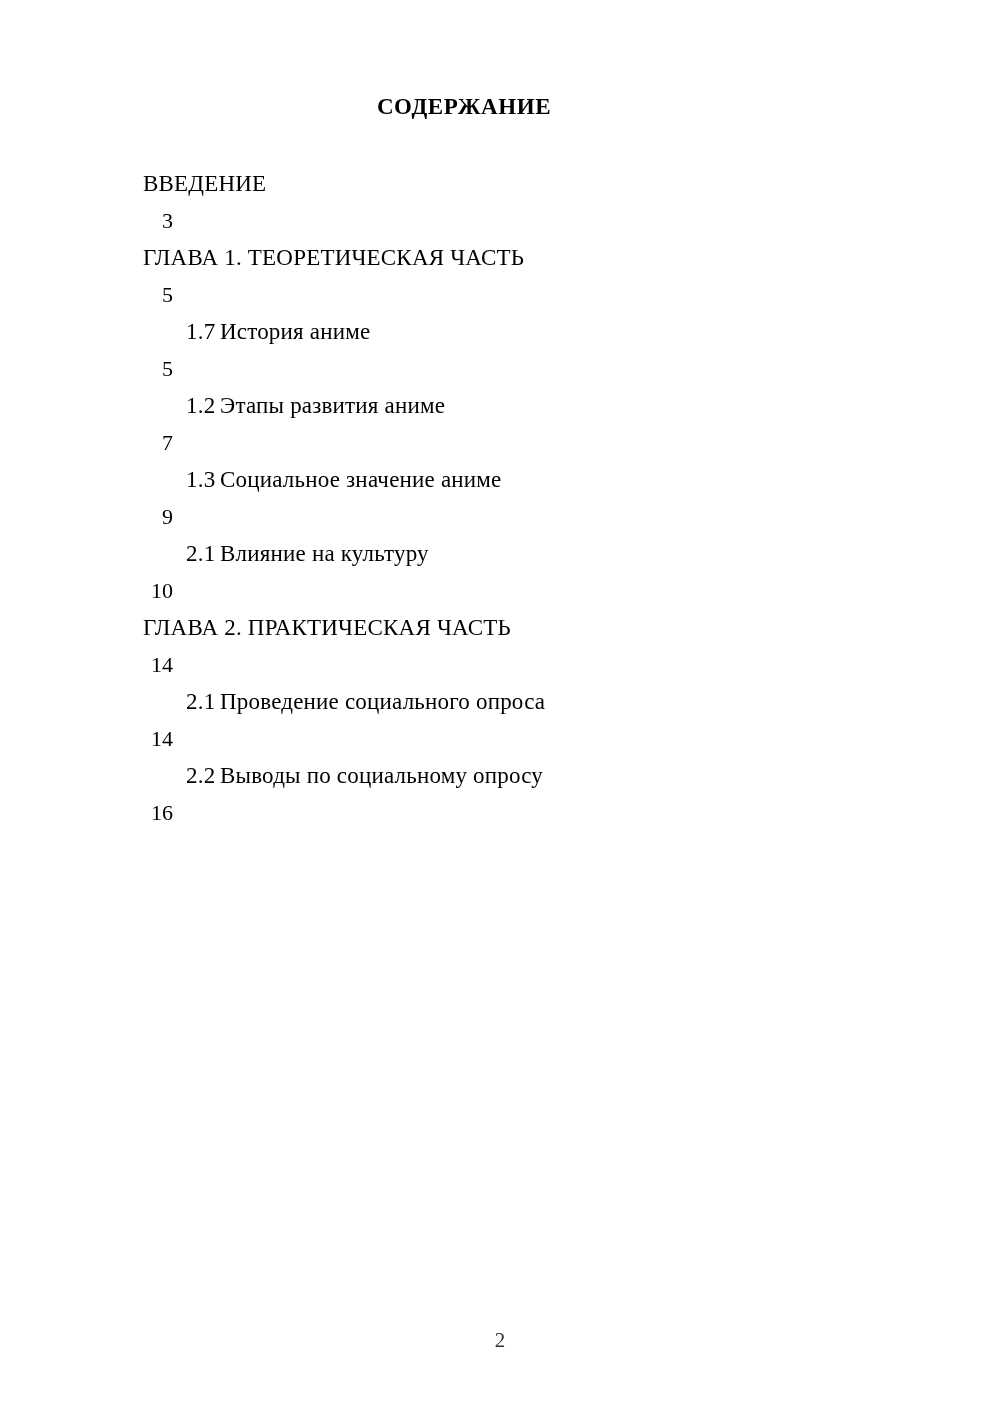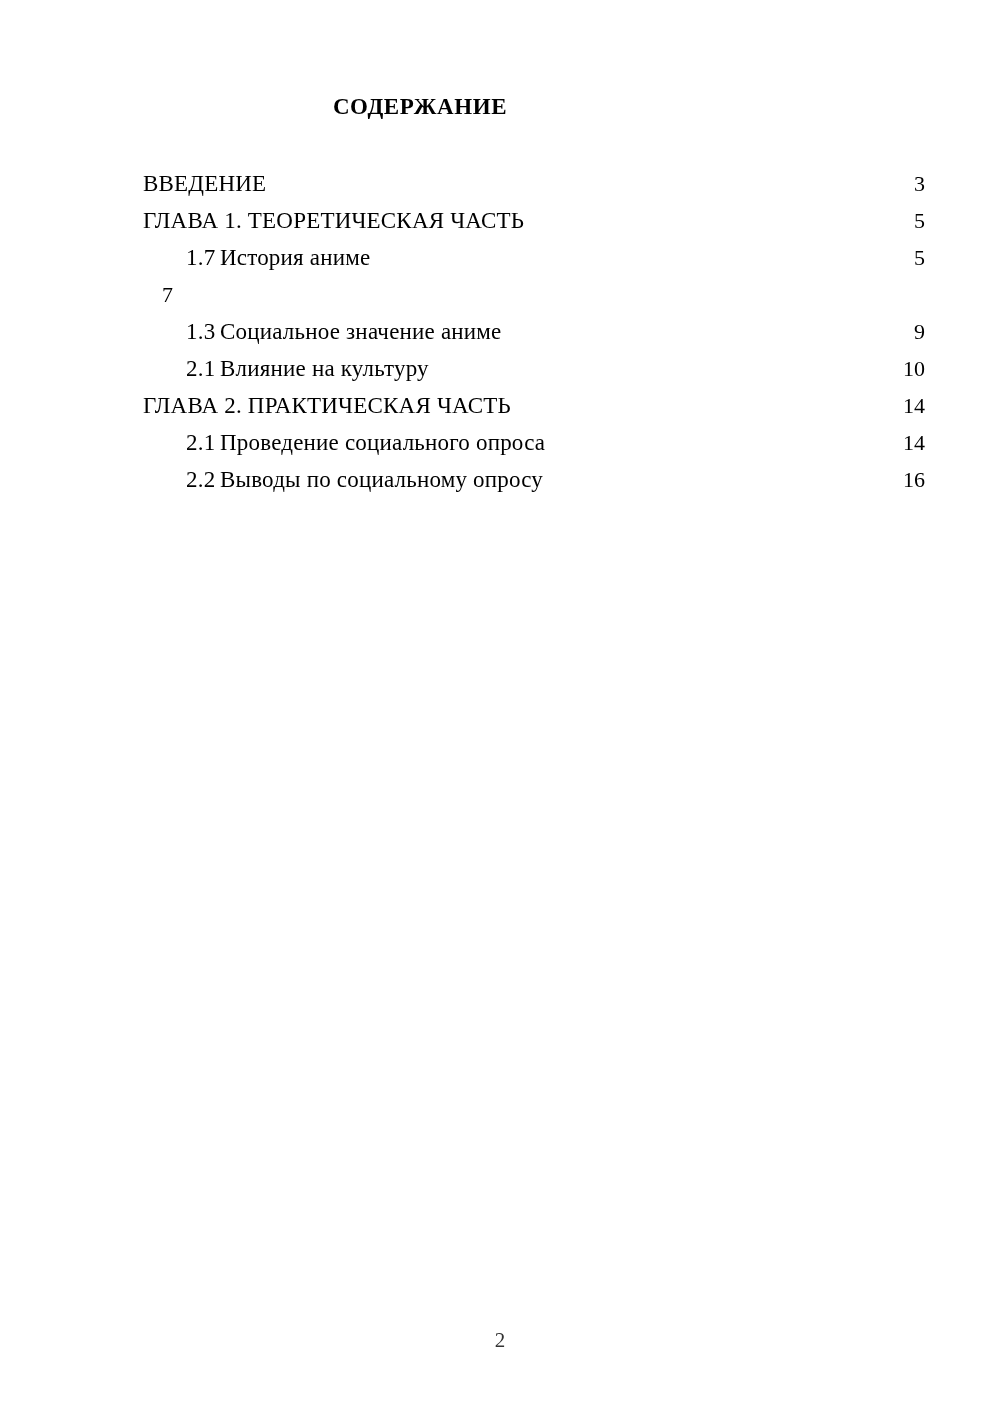--- a/index.html
+++ b/index.html
@@ -25,34 +25,36 @@
   }
   .doc-title {
     position: absolute;
     top: 94px;
     left: 0;
     width: 840px;
     text-align: center;
     font-size: 23px;
     font-weight: bold;
     letter-spacing: 0.6px;
+    padding-left: 44px;
   }
   .toc {
     position: absolute;
     top: 165px;
     left: 143px;
     width: 782px;
   }
   .toc-row {
     display: flex;
-    align-items: flex-end;
+    align-items: flex-start;
     justify-content: space-between;
     font-size: 23px;
     line-height: 37px;
     white-space: nowrap;
+    flex-direction: column;
   }
   .toc-row .label {
     letter-spacing: 0.2px;
   }
   .toc-row .page-num {
     font-size: 22px;
     text-align: right;
     min-width: 30px;
   }
   .level-1 .label {
@@ -89,20 +91,21 @@
       </div>
       <div class="toc-row level-1">
         <span class="label"><span>ГЛАВА 1. ТЕОРЕТИЧЕСКАЯ ЧАСТЬ</span></span>
         <span class="page-num">5</span>
       </div>
       <div class="toc-row level-2">
         <span class="label"><span class="num">1.7</span><span>История аниме</span></span>
         <span class="page-num">5</span>
       </div>
       <div class="toc-row level-2">
+        <span class="label"><span class="num">1.2</span><span>Этапы развития аниме</span></span>
         <span class="page-num">7</span>
       </div>
       <div class="toc-row level-2">
         <span class="label"><span class="num">1.3</span><span>Социальное значение аниме</span></span>
         <span class="page-num">9</span>
       </div>
       <div class="toc-row level-2">
         <span class="label"><span class="num">2.1</span><span>Влияние на культуру</span></span>
         <span class="page-num">10</span>
       </div>

